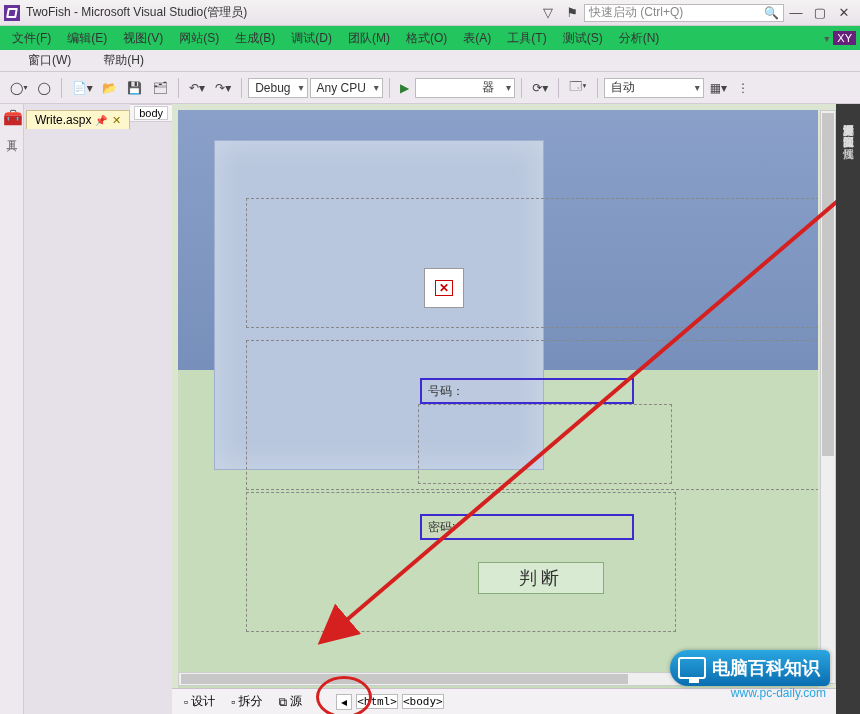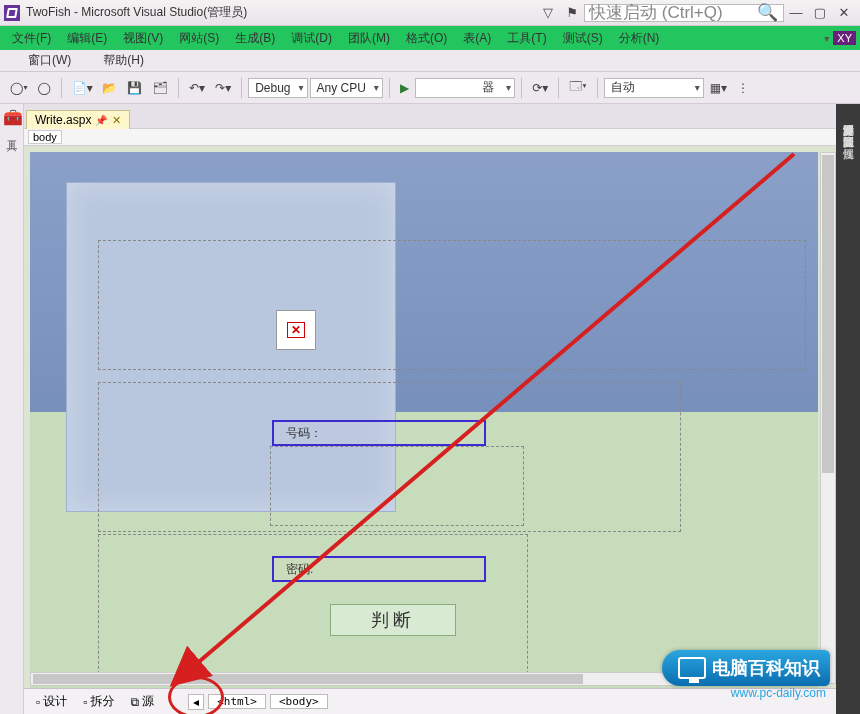--- a/index.html
+++ b/index.html
@@ -3,21 +3,21 @@
 <meta charset="utf-8">
 <style>
   * { box-sizing: border-box; margin: 0; padding: 0; font-family: "Microsoft YaHei", "Segoe UI", sans-serif; }
   body { width: 860px; height: 714px; background: #ffffff; overflow: hidden; position: relative; }
   
   .titlebar { height: 26px; background: linear-gradient(#f5f2f4,#e8e3e8); display: flex; align-items: center; padding: 0 4px; font-size: 12px; color: #333; border-bottom: 1px solid #ccc; }
   .titlebar .vs-icon { width: 16px; height: 16px; background: #663399; margin-right: 6px; display: inline-block; position: relative; }
   .titlebar .vs-icon::after { content:''; position:absolute; inset:3px; border:2px solid #fff; border-radius:1px; transform: skewX(-10deg);}
   .titlebar .title { flex: 0 0 auto; }
   .titlebar .spacer { flex: 1; }
-  .titlebar .quicklaunch { width: 200px; height: 18px; border: 1px solid #bbb; background: #fff; font-size: 17px; color: #888; padding: 0 4px; display: flex; align-items: center; justify-content: space-between;}
+  .titlebar .quicklaunch { width: 200px; height: 18px; border: 1px solid #bbb; background: #fff; font-size: 12px; color: #888; padding: 0 4px; display: flex; align-items: center; justify-content: space-between;}
   .titlebar .winbtn { width: 24px; text-align: center; font-size: 13px; color: #444; cursor: pointer;}
   
   .menubar { height: 24px; background: #22c55e; display: flex; align-items: center; font-size: 12px; padding: 0 4px; }
   .menubar .menuitem { padding: 0 8px; cursor: pointer; color: #333;}
   .menubar .right { margin-left: auto; display:flex; align-items:center; gap:4px;}
   .menubar .xy-badge { background:#68217a; color:#fff; padding:1px 4px; font-size:11px;}
   .menubar .down-caret { font-size:10px; color:#555;}
   
   .menubar2 { height: 22px; background: #eee9ef; display: flex; align-items: center; font-size: 12px; padding: 0 4px; border-bottom: 1px solid #ccc;}
   .menubar2 .menuitem { padding: 0 8px; cursor: pointer; color: #333; margin-left: 16px;}
@@ -28,21 +28,21 @@
   .toolbar .dropdown { border:1px solid #bbb; background:#fff; padding: 1px 16px 1px 6px; font-size:12px; position:relative; color:#333; height:20px; display:flex; align-items:center;}
   .toolbar .dropdown::after { content:'▾'; position:absolute; right:3px; font-size:10px; color:#555;}
   .toolbar .play { color:#2e7d32; font-size:12px;}
   .toolbar .auto-drop { width:100px;}
   
   .workspace { display: flex; height: calc(714px - 26px - 24px - 22px - 32px); }
   .left-gutter { width: 24px; background: #eee9ef; border-right:1px solid #d4cbd6; display:flex; flex-direction:column; align-items:center; padding-top:4px; gap:6px;}
   .left-gutter .v-icon { width:16px; height:16px; }
   .left-gutter .v-text { writing-mode: vertical-rl; font-size:11px; color:#666; margin-top:2px;}
   
-  .editor-area { flex:1; display:flex; flex-direction:column; background:#e6e1e8; position:relative;}
+  .editor-area { flex:1; display:flex; flex-direction:row; background:#e6e1e8; position:relative;}
   .tabstrip { height: 24px; display:flex; align-items:flex-end; padding-left:2px; background:#e6e1e8;}
   .tab { background:#fff7cc; border:1px solid #c9bf8f; border-bottom:none; padding:2px 8px; font-size:12px; display:flex; align-items:center; gap:4px; position:relative; top:1px;}
   .tab .pin { font-size:10px; color:#b8860b;}
   .tab .close { font-size:11px; color:#8a6d00; cursor:pointer;}
   
   .breadcrumb { height:18px; background:#f5f5f5; border-top:1px solid #d4cbd6; border-bottom:1px solid #d4cbd6; font-size:11px; padding:0 4px; display:flex; align-items:center;}
   .breadcrumb .crumb { border:1px solid #ccc; padding:0 4px; background:#fff;}
   
   .designer-surface { flex:1; background:#dbe5d2; position:relative; overflow:hidden;}
   .designer-inner { position:absolute; inset:6px 18px 6px 6px; border:0px solid #aaa; background:#c6dcbb; overflow:hidden;}
@@ -55,40 +55,40 @@
   .inner-panel { position:absolute; left:36px; top:30px; width:330px; height:330px; background:#b9c7de; border:1px solid #a0b1d0; box-shadow: inset 0 0 30px rgba(255,255,255,0.3);}
   .broken-img { position:absolute; left:246px; top:158px; width:40px; height:40px; background:#fff; border:1px solid #999; display:flex; align-items:center; justify-content:center; color:#c00; font-weight:bold; font-size:12px;}
   .broken-img .inner-x { border:1px solid #c00; padding:0 3px;}
   
   .dashed { position:absolute; border:1px dashed #888; background:rgba(255,255,255,0);}
   .dash1 { left:68px; top:88px; width:708px; height:130px;}
   .dash2 { left:68px; top:230px; width:583px; height:150px;}
   .dash3 { left:240px; top:294px; width:254px; height:80px;}
   .dash4 { left:68px; top:382px; width:430px; height:140px;}
   
-  .purple-input { position:absolute; border:2px solid #3d2ad1; height:26px; background:rgba(255,255,255,0.05); display:flex; align-items:center; padding:0 12px; font-size:12px; color:#333;}
+  .purple-input { position:absolute; border:2px solid #3d2ad1; height:26px; background:rgba(255,255,255,0.05); display:flex; align-items:center; padding:0 6px; font-size:12px; color:#333;}
   .inp1 { left:242px; top:268px; width:214px;}
   .inp2 { left:242px; top:404px; width:214px; background:#cadcbb;}
   
   .big-btn { position:absolute; left:300px; top:452px; width:126px; height:32px; background:#d9ead3; border:1px solid #8aab7b; display:flex; align-items:center; justify-content:center; font-size:18px; color:#333; letter-spacing:4px;}
   
   .bottom-strip { position:absolute; left:0; right:0; bottom:0; height:26px; background:#f3f1f4; border-top:1px solid #c9c0cc; display:flex; align-items:center; padding:0 6px; font-size:12px; gap:4px;}
   .bottom-strip .mode { padding:1px 6px; display:flex; align-items:center; gap:3px; cursor:pointer;}
   .bottom-strip .nav-arrow { border:1px solid #bbb; padding:0 4px; background:#fff;}
-  .bottom-strip .tag-crumb { border:1px solid #bbb; padding:0 8px; background:#fff; font-family:monospace; font-size:11px;}
+  .bottom-strip .tag-crumb { border:1px solid #bbb; padding:0 0; background:#fff; font-family:monospace; font-size:11px;}
   
   .right-sidebar { width:24px; background:#3a3a3a; display:flex; flex-direction:column; align-items:center; padding-top:6px;}
   .right-sidebar .v-label { writing-mode: vertical-rl; font-size:11px; color:#ddd; margin:6px 0; cursor:pointer;}
   
   
   .arrow-svg { position:absolute; left:0; top:0; width:100%; height:100%; pointer-events:none;}
   .red-circle { position:absolute; left:144px; bottom:-4px; width:56px; height:42px; border:3px solid #d62020; border-radius:50%; pointer-events:none;}
   
   
-  .watermark-badge { position:absolute; right:6px; bottom:28px; display:flex; align-items:center; gap:6px; background:linear-gradient(#2aa6e0,#0a6db0); padding:6px 10px 6px 16px; border-radius:20px 6px 6px 20px; color:#fff; font-size:18px; font-weight:bold; pointer-events:none; box-shadow:0 0 4px rgba(0,0,0,0.3);}
+  .watermark-badge { position:absolute; right:6px; bottom:28px; display:flex; align-items:center; gap:6px; background:linear-gradient(#2aa6e0,#0a6db0); padding:6px 10px 6px 8px; border-radius:20px 6px 6px 20px; color:#fff; font-size:18px; font-weight:bold; pointer-events:none; box-shadow:0 0 4px rgba(0,0,0,0.3);}
   .watermark-badge .mon { width:28px; height:22px; border:2px solid #fff; border-radius:3px; position:relative;}
   .watermark-badge .mon::after{content:''; position:absolute; bottom:-6px; left:9px; width:10px; height:4px; background:#fff;}
   .watermark-url { position:absolute; right:10px; bottom:14px; font-size:12px; color:#2aa6e0; font-weight:normal; pointer-events:none;}
 </style>
 </head>
 <body>
 
 <div class="titlebar">
   <span class="vs-icon"></span>
   <span class="title">TwoFish - Microsoft Visual Studio(管理员)</span>

